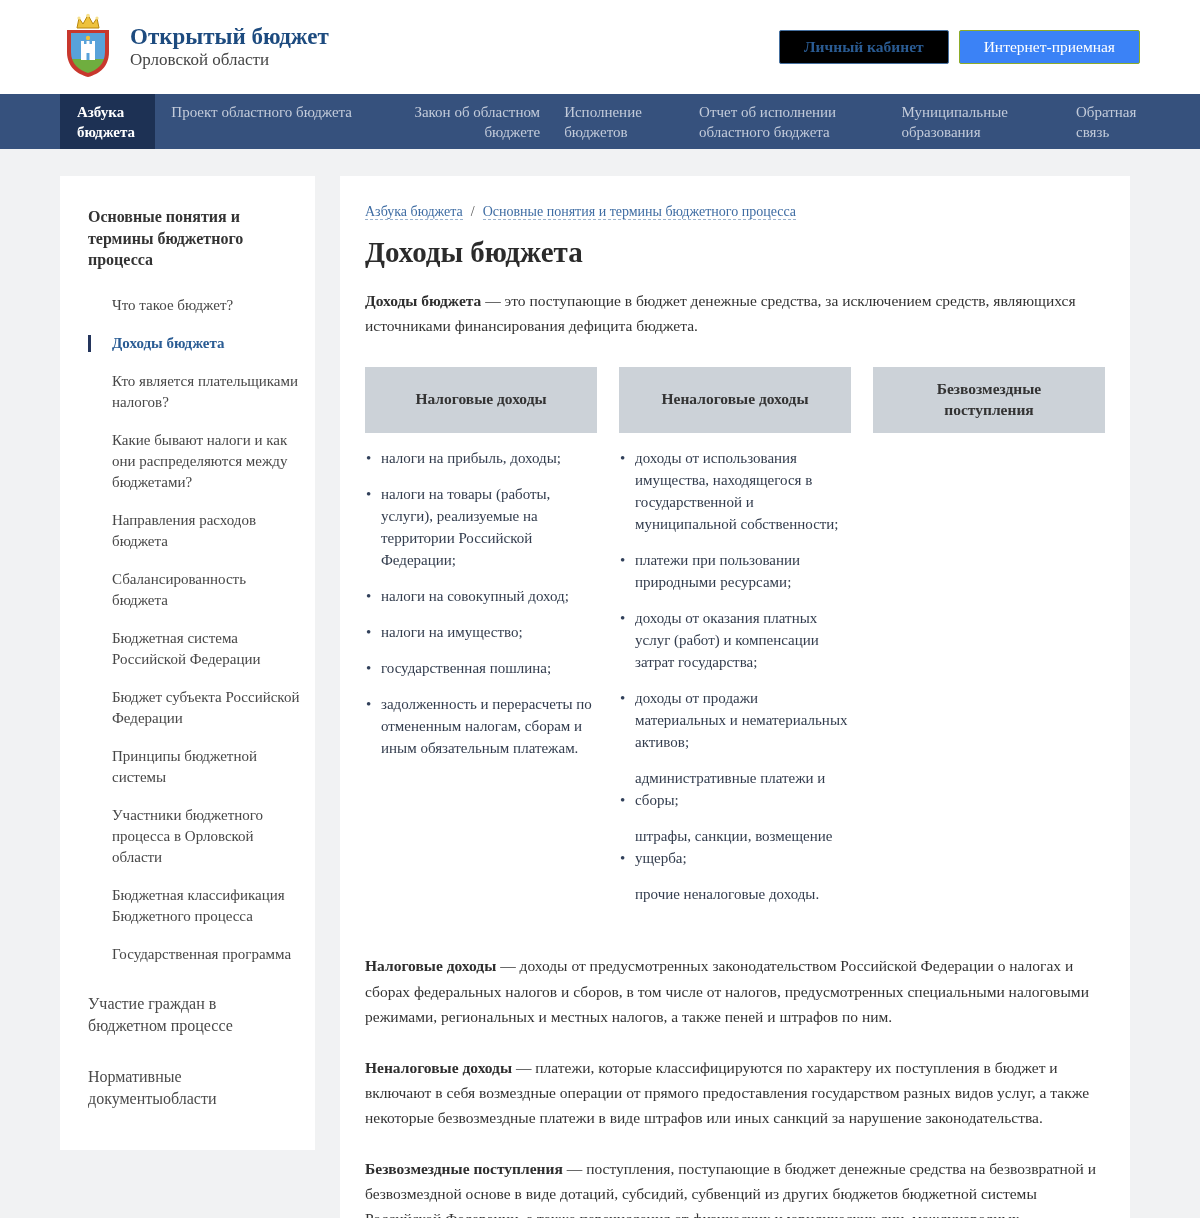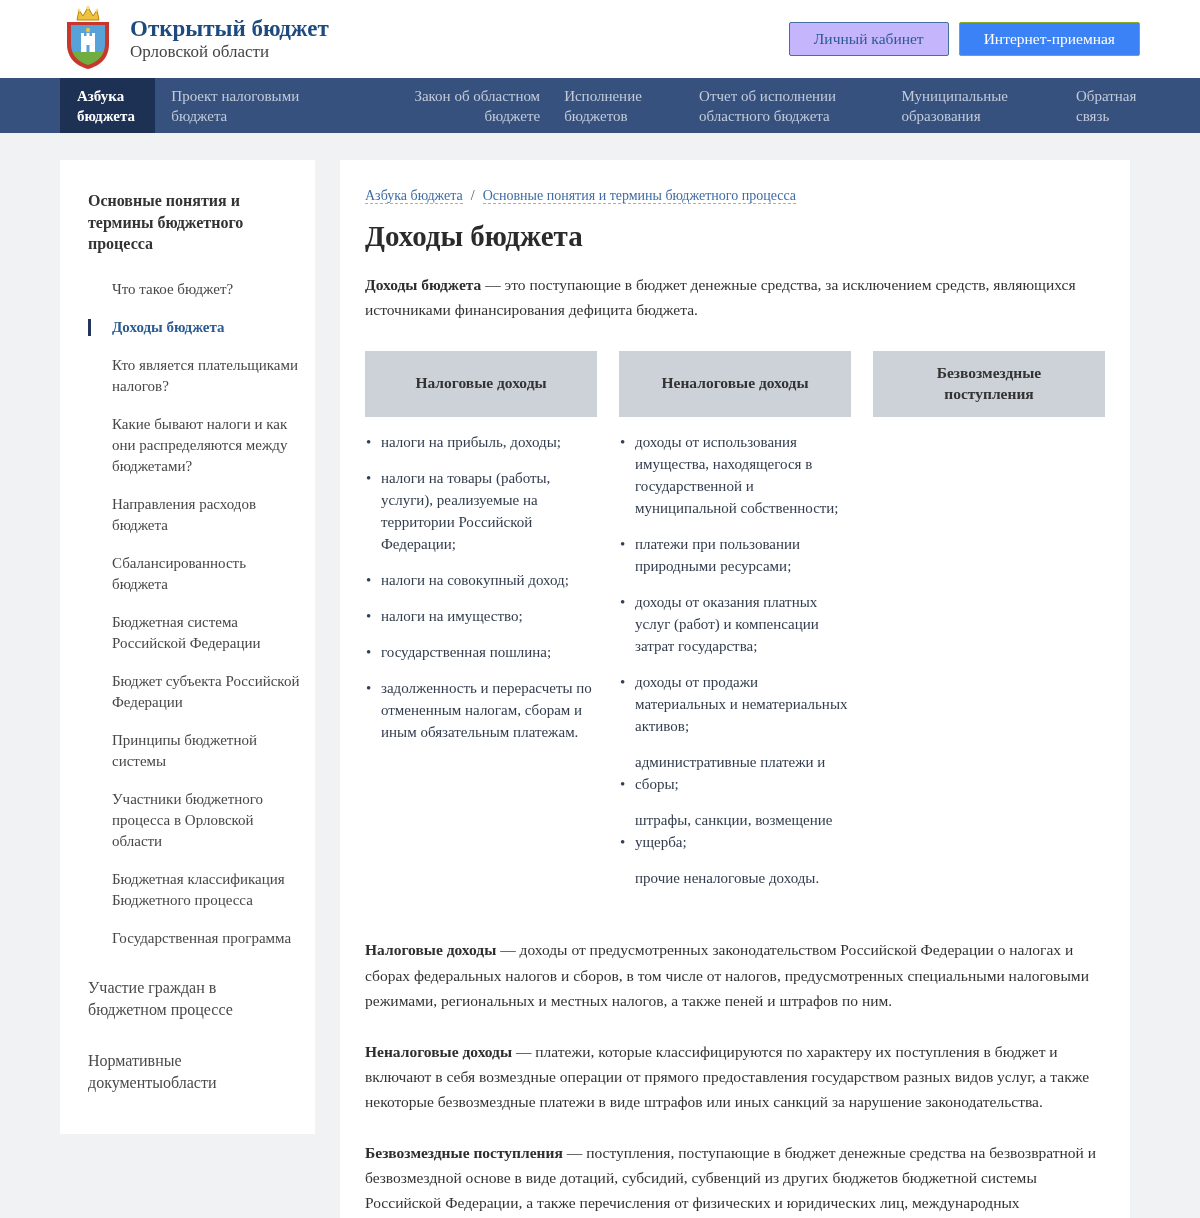--- a/index.html
+++ b/index.html
@@ -3,35 +3,35 @@
 <meta charset="utf-8">
 <style>
   * { margin:0; padding:0; box-sizing:border-box; }
   html,body { width:1200px; }
   body {
     font-family: "Liberation Serif", "DejaVu Serif", serif;
     background:#ffffff;
     color:#333;
   }
   
-  .top-header { height:78px; background:#fff; }
+  .top-header { height:94px; background:#fff; }
   .top-header .inner {
     width:1080px; margin:0 auto; height:100%;
     display:flex; align-items:center;
   }
   .brand { display:flex; align-items:center; gap:14px; }
   .brand-titles .site-title {
     font-size:23px; font-weight:bold; color:#1d4b7f; line-height:1.15;
   }
   .brand-titles .site-subtitle {
     font-size:17px; color:#444; line-height:1.2;
   }
   .header-actions { margin-left:auto; display:flex; gap:10px; align-items:center; }
   .btn { font-family:inherit; font-size:15.5px; cursor:pointer; border-radius:2px; height:34px; padding:0 24px; }
-  .btn-outline { background:#c4b5fd; border:1px solid #46709f; color:#2a5b92; }
+  .btn-outline { background:#000000; border:1px solid #46709f; color:#2a5b92;font-weight:bold; }
   .btn-green { background:#3b82f6; border:1px solid #8dac28; color:#fff; }
   
   .nav { background:#36517d; height:55px; }
   .nav .inner { width:1080px; margin:0 auto; display:flex; height:55px; }
   .tab {
     color:#c3cbda; font-size:15px; line-height:1.33;
     padding:9px 8px 0 16px; height:55px; cursor:pointer;
   }
   .tab.active { background:#1d3154; color:#fff; font-weight:bold; padding-left:17px; }
   .t1{width:96px;} .t2{width:208px;} .t3{width:188px;text-align:right;} .t4{width:136px;}
@@ -113,21 +113,21 @@
     <div class="header-actions">
       <button class="btn btn-outline">Личный кабинет</button>
       <button class="btn btn-green">Интернет-приемная</button>
     </div>
   </div>
 </header>
 
 <nav class="nav">
   <div class="inner">
     <div class="tab t1 active">Азбука бюджета</div>
-    <div class="tab t2">Проект налоговыми бюджета</div>
+    <div class="tab t2">Проект областного бюджета</div>
     <div class="tab t3">Закон об областном бюджете</div>
     <div class="tab t4">Исполнение бюджетов</div>
     <div class="tab t5">Отчет об исполнении областного бюджета</div>
     <div class="tab t6">Муниципальные образования</div>
     <div class="tab t7">Обратная связь</div>
   </div>
 </nav>
 
 <div class="body-area">
 

